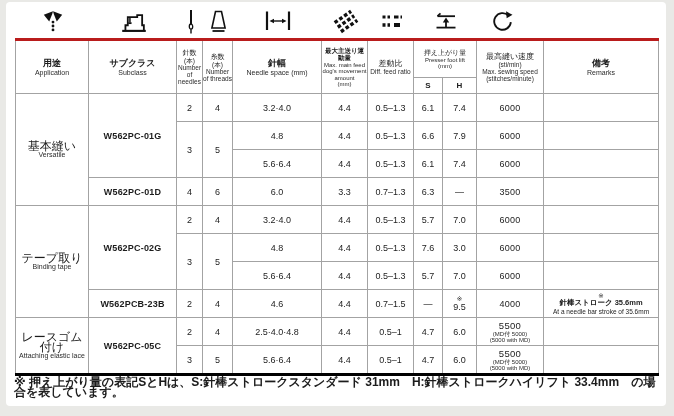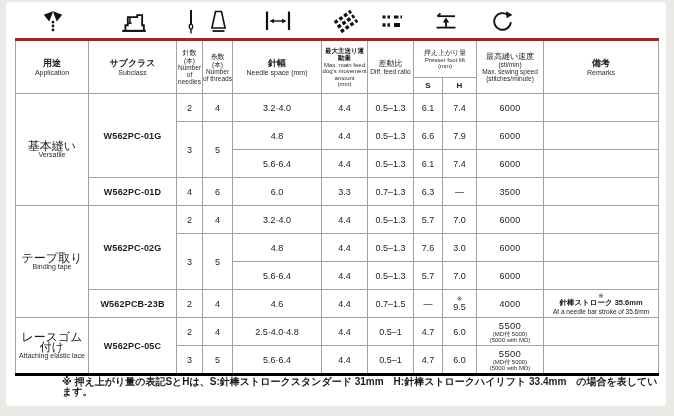--- a/index.html
+++ b/index.html
@@ -29,21 +29,21 @@
   .subclass{font-size:9.5px;font-weight:bold;text-align:left;padding-left:8px;letter-spacing:.2px;}
   .speed{font-size:9.5px;letter-spacing:.3px;}
   .speed-note{font-size:6px;line-height:6.5px;color:#2a2a2a;}
   .hmark{font-size:6.5px;line-height:7px;}
   .remark-cell{text-align:left;padding-left:5px;}
   .remark-mark{font-size:6.5px;line-height:7px;}
   .remark-ja{font-size:7.5px;font-weight:bold;line-height:8.5px;}
   .remark-en{font-size:6.5px;line-height:7.5px;}
   
   #notes{position:absolute;left:14px;top:377px;width:648px;}
-  .note-ja{font-size:10px;font-weight:bold;line-height:10px;margin-left:48px;}
+  .note-ja{font-size:12px;font-weight:bold;line-height:10px;}
   .note-en{font-size:7.5px;line-height:9.5px;}
 </style>
 </head>
 <body>
 
 <div id="screen">
   <div id="panel"></div>
 
   <div id="iconrow">
     <span class="icn" style="left:40px;top:4px">

